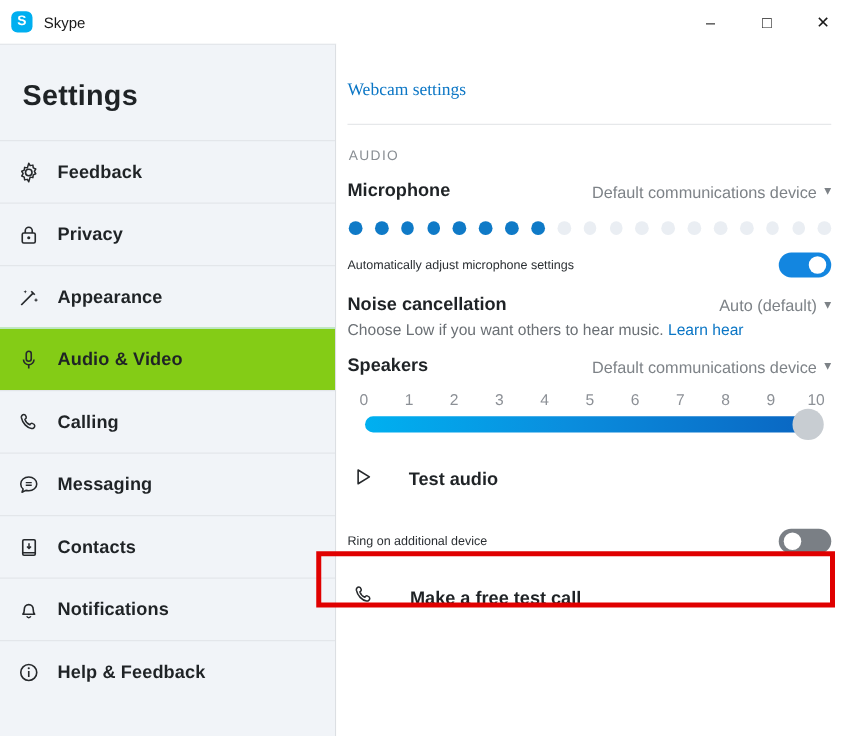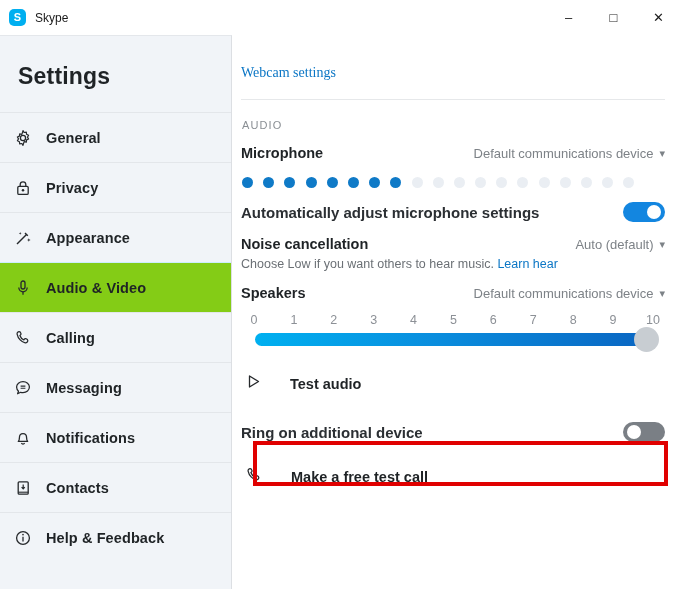--- a/index.html
+++ b/index.html
@@ -28,21 +28,21 @@
     width: 45px; height: 35px; display: flex; align-items: center; justify-content: center;
     font-size: 13px; color: #1a1a1a; background: transparent; border: none; cursor: default;
     font-family: "Liberation Sans", sans-serif;
   }
 
   
   .body-split { display: flex; height: 554px; }
 
   
   .sidebar {
-    width: 232px; background: #f1f4f8; border-right: 1px solid #dcdfe3;
+    width: 269px; background: #f1f4f8; border-right: 1px solid #dcdfe3;
     border-top: 1px solid #e4e7eb;
     position: relative; overflow: hidden;
   }
   .settings-title {
     font-size: 23px; font-weight: bold; color: #1f2326;
     padding: 27px 0 22px 18px; letter-spacing: .2px;
   }
   .nav-item {
     display: flex; align-items: center; height: 50px;
     padding-left: 14px; border-top: 1px solid #e3e6ea;
@@ -63,21 +63,21 @@
   .hr { height: 1px; background: #e6e8ea; margin: 18px 0 0 0; }
   .section-label {
     font-size: 11px; color: #8a8f94; letter-spacing: 1.1px;
     padding: 19px 0 0 1px; font-weight: normal;
   }
   .row {
     display: flex; align-items: center; justify-content: space-between;
     padding-top: 14px;
   }
   .row-title { font-size: 14.5px; font-weight: bold; color: #1f2326; }
-  .row-plain { font-size: 15px; color: #2b2f33; font-weight: bold; }
+  .row-plain { font-size: 10px; color: #2b2f33; font-weight: normal; }
   .dropdown { font-size: 13px; color: #7d8287; display: flex; align-items: center; gap: 6px; }
   .chev { font-size: 11px; line-height: 1; }
 
   
   .meter { display: flex; align-items: center; gap: 10.2px; padding-top: 16px; padding-left: 1px; }
   .dot { width: 11px; height: 11px; border-radius: 50%; background: #eaeef3; }
   .dot.on { background: #0f7ac7; }
 
   
   .toggle { width: 42px; height: 20px; border-radius: 10px; position: relative; flex: none; }
@@ -136,21 +136,21 @@
       <div class="settings-title">Settings</div>
 
 
       <div class="nav-item">
         <span class="nav-ico">
           <svg width="18" height="18" viewBox="0 0 18 18">
               <circle cx="9" cy="9" r="2.6" fill="none" stroke="#26292c" stroke-width="1.3"></circle>
               <path d="M9 1.6l1.1 1.9 2.2-.4.3 2.2 2 .9-1.1 1.9 1.1 1.9-2 .9-.3 2.2-2.2-.4L9 16.4l-1.1-1.9-2.2.4-.3-2.2-2-.9 1.1-1.9L3.4 8l2-.9.3-2.2 2.2.4z" fill="none" stroke="#26292c" stroke-width="1.2" stroke-linejoin="round"></path>
             </svg>
         </span>
-        <span class="nav-label">General</span>
+        <span class="nav-label">Feedback</span>
       </div>
 
       <div class="nav-item">
         <span class="nav-ico">
           <svg width="18" height="18" viewBox="0 0 18 18">
               <rect x="3.8" y="7.4" width="10.4" height="8" rx="1.2" fill="none" stroke="#26292c" stroke-width="1.3"></rect>
               <path d="M6.2 7.4V5.6a2.8 2.8 0 015.6 0v1.8" fill="none" stroke="#26292c" stroke-width="1.3"></path>
               <circle cx="9" cy="11.2" r="1.25" fill="#26292c"></circle>
             </svg>
         </span>
@@ -195,36 +195,36 @@
               <path d="M9 2.6c3.6 0 6.4 2.4 6.4 5.5S12.6 13.6 9 13.6c-.8 0-1.6-.1-2.3-.3l-3.1 1.5.9-2.6C3.3 11.2 2.6 9.8 2.6 8.1c0-3.1 2.8-5.5 6.4-5.5z" fill="none" stroke="#26292c" stroke-width="1.25" stroke-linejoin="round"></path>
               <path d="M6.6 7.1h4.8M6.6 9.2h4.8" stroke="#26292c" stroke-width="1.1"></path>
             </svg>
         </span>
         <span class="nav-label">Messaging</span>
       </div>
 
       <div class="nav-item">
         <span class="nav-ico">
           <svg width="18" height="18" viewBox="0 0 18 18">
-              <path d="M4.3 12.4c1-.8 1.1-1.9 1.1-3.6 0-2.3 1.4-4.1 3.6-4.1s3.6 1.8 3.6 4.1c0 1.7.1 2.8 1.1 3.6z" fill="none" stroke="#26292c" stroke-width="1.3" stroke-linejoin="round"></path>
-              <path d="M7.4 14c.3.7.9 1.1 1.6 1.1s1.3-.4 1.6-1.1" fill="none" stroke="#26292c" stroke-width="1.2"></path>
-            </svg>
-        </span>
-        <span class="nav-label">Notifications</span>
-      </div>
-
-      <div class="nav-item">
-        <span class="nav-ico">
-          <svg width="18" height="18" viewBox="0 0 18 18">
               <rect x="4.2" y="2.8" width="10" height="12.4" rx="1" fill="none" stroke="#26292c" stroke-width="1.3"></rect>
               <path d="M4.2 13.2h10" stroke="#26292c" stroke-width="1.1"></path>
               <path d="M9.2 5.6v4.2M7.6 8.2l1.6 1.6 1.6-1.6" fill="none" stroke="#26292c" stroke-width="1.2"></path>
             </svg>
         </span>
         <span class="nav-label">Contacts</span>
+      </div>
+
+      <div class="nav-item">
+        <span class="nav-ico">
+          <svg width="18" height="18" viewBox="0 0 18 18">
+              <path d="M4.3 12.4c1-.8 1.1-1.9 1.1-3.6 0-2.3 1.4-4.1 3.6-4.1s3.6 1.8 3.6 4.1c0 1.7.1 2.8 1.1 3.6z" fill="none" stroke="#26292c" stroke-width="1.3" stroke-linejoin="round"></path>
+              <path d="M7.4 14c.3.7.9 1.1 1.6 1.1s1.3-.4 1.6-1.1" fill="none" stroke="#26292c" stroke-width="1.2"></path>
+            </svg>
+        </span>
+        <span class="nav-label">Notifications</span>
       </div>
 
       <div class="nav-item">
         <span class="nav-ico">
           <svg width="18" height="18" viewBox="0 0 18 18">
               <circle cx="9" cy="9" r="6.4" fill="none" stroke="#26292c" stroke-width="1.3"></circle>
               <circle cx="9" cy="5.6" r=".85" fill="#26292c"></circle>
               <path d="M9 7.8v4.8" stroke="#26292c" stroke-width="1.3"></path>
             </svg>
         </span>

